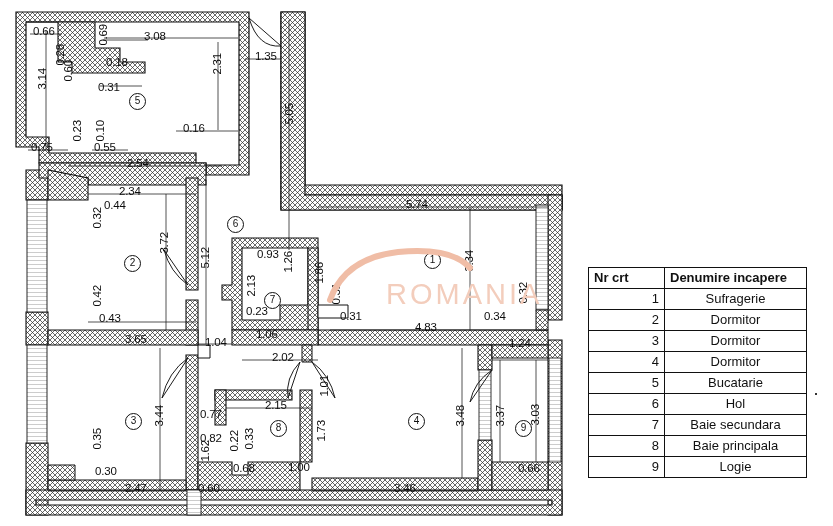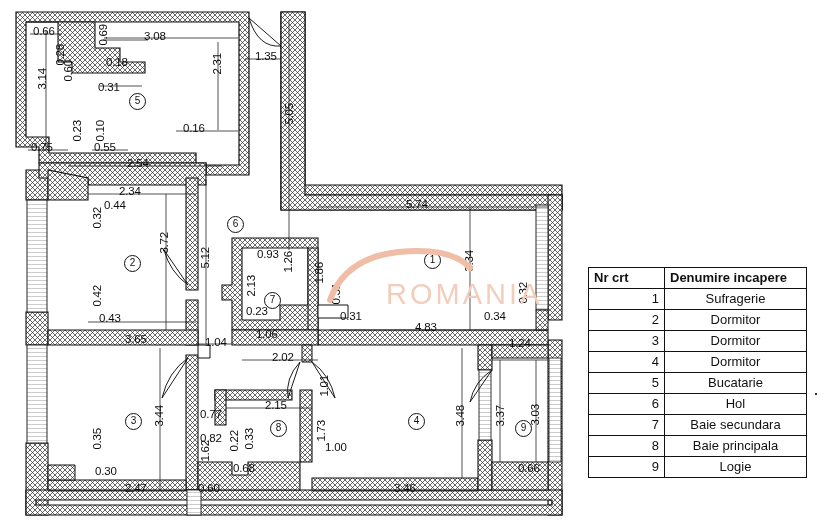--- a/index.html
+++ b/index.html
@@ -259,21 +259,21 @@
         <div class="dim v" style="left: 200px; top: 440px; transform: rotate(-90deg) translateX(-100%);">1.62</div>
         <div class="dim v" style="left: 316px; top: 420px; transform: rotate(-90deg) translateX(-100%);">1.73</div>
         <div class="dim v" style="left: 229px; top: 430px; transform: rotate(-90deg) translateX(-100%);">0.22</div>
         <div class="dim v" style="left: 244px; top: 428px; transform: rotate(-90deg) translateX(-100%);">0.33</div>
         <div class="dim v" style="left: 455px; top: 405px; transform: rotate(-90deg) translateX(-100%);">3.48</div>
         <div class="dim v" style="left: 495px; top: 405px; transform: rotate(-90deg) translateX(-100%);">3.37</div>
         <div class="dim v" style="left: 530px; top: 404px; transform: rotate(-90deg) translateX(-100%);">3.03</div>
         <div class="dim v" style="left: 92px; top: 428px; transform: rotate(-90deg) translateX(-100%);">0.35</div>
         <div class="dim" style="left: 95px; top: 466px; text-align: center;">0.30</div>
         <div class="dim" style="left: 233px; top: 463px;">0.68</div>
-        <div class="dim" style="left: 288px; top: 442px; margin-left: 37px;">1.00</div>
+        <div class="dim" style="left: 288px; top: 462px;">1.00</div>
         <div class="dim" style="left: 518px; top: 463px;">0.66</div>
         <div class="dim" style="left: 125px; top: 483px;">2.47</div>
         <div class="dim" style="left: 198px; top: 483px;">0.60</div>
         <div class="dim" style="left: 394px; top: 483px;">3.46</div>
       </div>
 
     <div id="room-layer">
         <div class="roomnum" style="left: 424px; top: 252px;">1</div>
         <div class="roomnum" style="left: 124px; top: 255px;">2</div>
         <div class="roomnum" style="left: 125px; top: 413px;">3</div>

